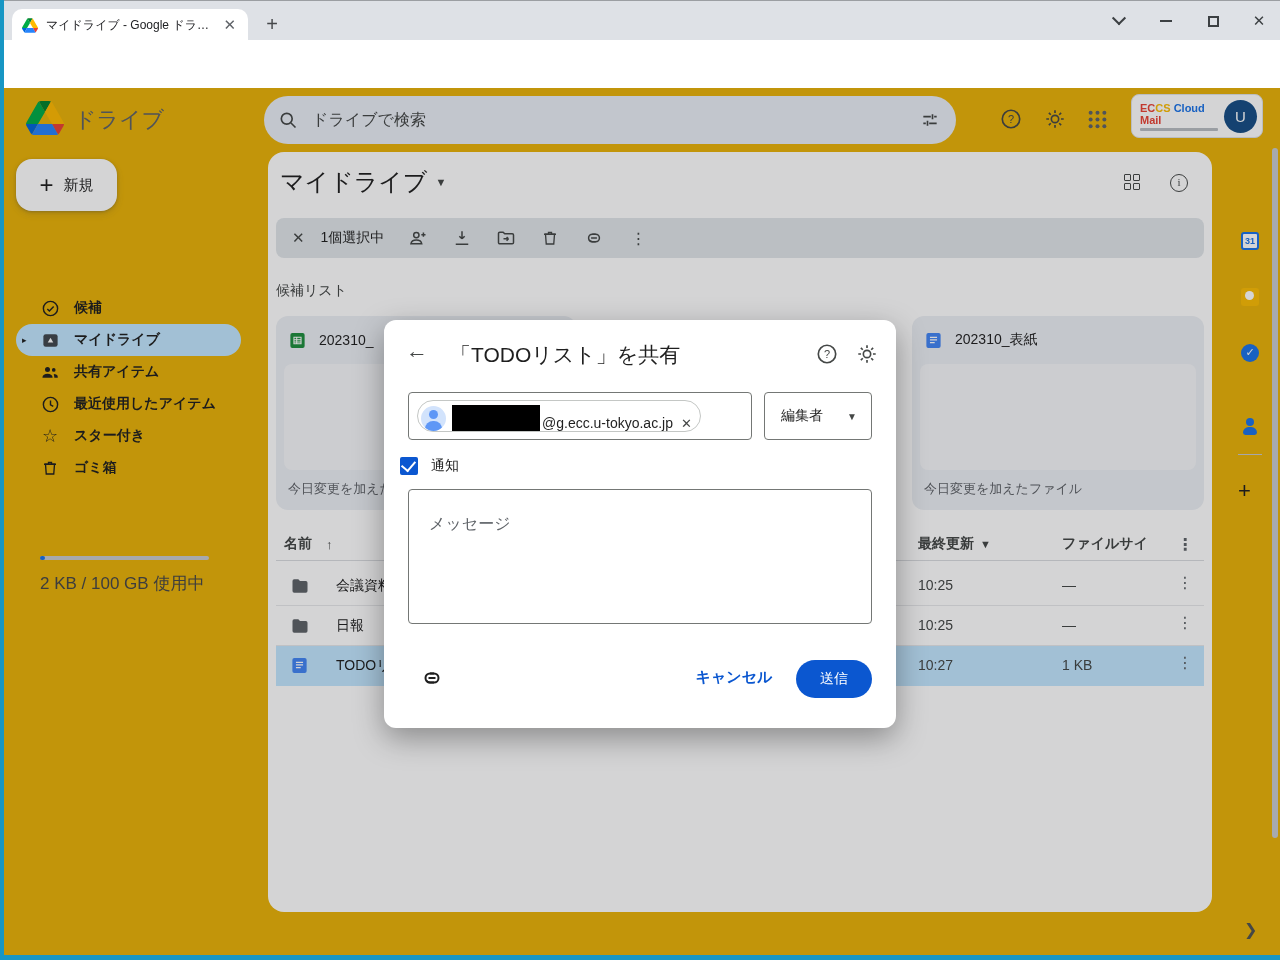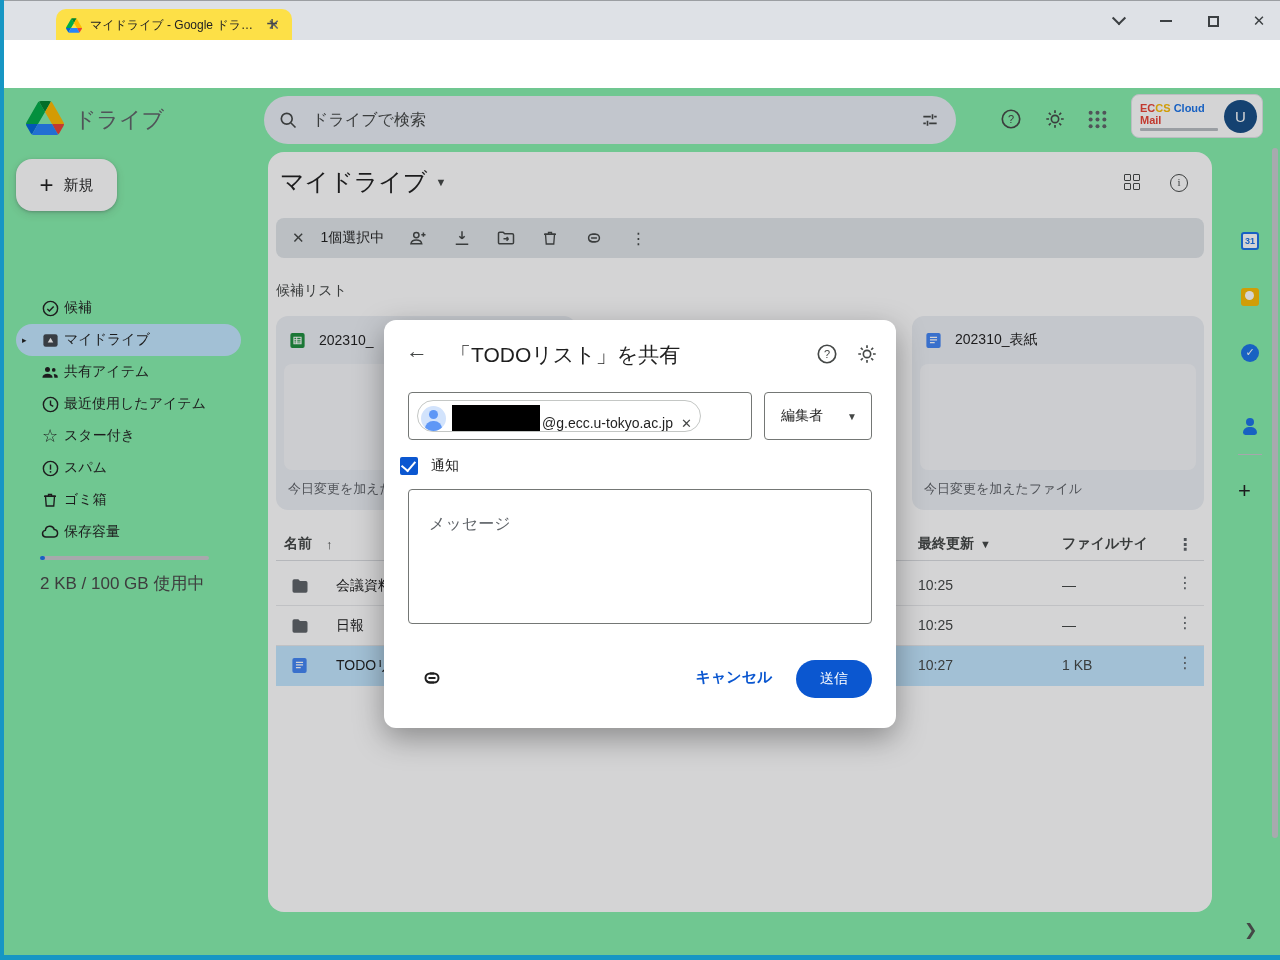--- a/index.html
+++ b/index.html
@@ -5,21 +5,21 @@
   * { margin:0; padding:0; box-sizing:border-box; }
   html,body { width:1280px; height:960px; overflow:hidden; }
   body { font-family:"Liberation Sans","DejaVu Sans",sans-serif; color:#1f1f1f; background:#dee1e6; position:relative; }
 
   
   .edge-left { position:absolute; left:0; top:0; width:4px; height:960px; background:#1796c4; z-index:90; }
   .edge-bottom { position:absolute; left:0; bottom:0; width:1280px; height:5px; background:#1796c4; z-index:90; }
 
   
   .tabstrip { position:absolute; left:0; top:0; width:1280px; height:40px; background:#dee1e6; border-top:1px solid #9b9ea2; }
-  .tab { position:absolute; left:12px; top:8px; width:236px; height:32px; background:#fde047; border-radius:10px 10px 0 0; display:flex; align-items:center; padding:0 8px 0 10px;margin-left:44px; }
+  .tab { position:absolute; left:12px; top:8px; width:236px; height:32px; background:#ffffff; border-radius:10px 10px 0 0; display:flex; align-items:center; padding:0 8px 0 10px; }
   .tab-title { flex:1; font-size:12px; color:#202124; white-space:nowrap; overflow:hidden; text-overflow:ellipsis; margin-left:8px; }
   .tab-close { font-size:11px; color:#5f6368; padding:2px 4px; }
   .newtab { position:absolute; left:258px; top:10px; font-size:20px; color:#45474a; width:28px; height:28px; text-align:center; line-height:26px; }
   .wctrl { position:absolute; top:0; height:40px; display:flex; align-items:center; justify-content:center; width:46px; color:#3c4043; }
   .wc-chevron { left:1096px; } .wc-min { left:1143px; } .wc-max { left:1190px; } .wc-close { left:1236px; }
   .chev-d { width:10px; height:10px; border-right:2px solid #3c4043; border-bottom:2px solid #3c4043; transform:rotate(45deg) translate(-2px,-2px); }
   .minbar { width:12px; height:2px; background:#3c4043; }
   .maxbox { width:11px; height:11px; border:2px solid #3c4043; }
   .xchar { font-size:15px; }
 
@@ -31,21 +31,21 @@
   .lock:before { content:""; position:absolute; left:1px; top:-5px; width:4px; height:5px; border:1.6px solid #5f6368; border-bottom:none; border-radius:3px 3px 0 0; }
   .url-text { font-size:14px; color:#202124; flex:1; }
   .pill-ic { width:26px; height:26px; margin-left:8px; display:flex; align-items:center; justify-content:center; color:#5f6368; }
   .sidepanel-ic { position:absolute; left:1183px; top:54px; width:19px; height:17px; background:#474747; border-radius:3px; }
   .sidepanel-ic:after { content:""; position:absolute; right:2px; top:2px; width:5px; height:13px; background:#fff; border-radius:1px; }
   .chrome-avatar { position:absolute; left:1212px; top:51px; width:27px; height:27px; border-radius:50%; background:#174e85; color:#fff; font-size:13px; display:flex; align-items:center; justify-content:center; }
   .kebab { font-size:16px; color:#5f6368; letter-spacing:0; }
   .chrome-kebab { position:absolute; left:1252px; top:52px; width:20px; text-align:center; line-height:26px; }
 
   
-  .page { position:absolute; left:0; top:88px; width:1280px; height:867px; background:#86efac; }
+  .page { position:absolute; left:0; top:88px; width:1280px; height:867px; background:#eab308; }
   .scrim { position:absolute; inset:0; background:rgba(15,18,22,0.18); z-index:10; }
 
   .drive-header { position:absolute; left:0; top:0; width:1280px; height:64px; }
   .dlogo { position:absolute; left:26px; top:13px; width:38px; height:34px; }
   .dname { position:absolute; left:74px; top:17px; font-size:22px; color:#5f6368; }
   .search { position:absolute; left:264px; top:8px; width:692px; height:48px; background:#e9eef6; border-radius:24px; display:flex; align-items:center; padding:0 16px 0 14px; }
   .search input { border:none; outline:none; background:transparent; font-size:16px; flex:1; margin-left:14px; font-family:inherit; color:#1f1f1f; }
   .search input::placeholder { color:#444746; opacity:1; }
   .hic { position:absolute; top:17px; width:28px; height:28px; display:flex; align-items:center; justify-content:center; }
   .eccs { position:absolute; left:1131px; top:6px; width:132px; height:44px; background:#fff; border-radius:8px; border:1px solid #e0e3e7; display:flex; align-items:center; padding:0 5px 0 8px; }
@@ -54,21 +54,21 @@
   .eccs-line1 .c1{color:#ea4335}.eccs-line1 .c2{color:#fbbc04}.eccs-line1 .c3{color:#1a73e8}.eccs-line1 .c4{color:#ea4335}
   .eccs-sub { height:3px; width:78px; background:#b9bdc2; margin-top:2px; border-radius:1px; }
   .eccs-avatar { width:33px; height:33px; border-radius:50%; background:#174e85; color:#fff; font-size:15px; display:flex; align-items:center; justify-content:center; }
 
   
   .sidebar { position:absolute; left:0; top:64px; width:256px; height:800px; }
   .new-btn { position:absolute; left:16px; top:7px; width:101px; height:52px; background:#fff; border-radius:16px; box-shadow:0 1px 3px rgba(60,64,67,.3),0 3px 8px rgba(60,64,67,.15); display:flex; align-items:center; justify-content:center; gap:10px; font-size:15px; }
   .plus24 { font-size:24px; font-weight:400; color:#1f1f1f; line-height:1; }
   .nav { position:absolute; left:16px; top:140px; width:225px; }
   .nav-item { height:32px; display:flex; align-items:center; border-radius:16px; padding-left:24px; position:relative; font-size:14px; color:#1f1f1f; }
-  .nav-item .lbl { margin-left:4px; white-space:nowrap; }
+  .nav-item .lbl { margin-left:14px; white-space:nowrap;font-weight:bold; }
   .nav-item.sel { background:#c2e7ff; }
   .nav-caret { position:absolute; left:6px; font-size:9px; color:#1f1f1f; }
   .nic { width:20px; height:20px; display:flex; align-items:center; justify-content:center; flex:0 0 20px; }
   .storage-bar { position:absolute; left:40px; top:404px; width:169px; height:4px; background:#c8cbce; border-radius:2px; }
   .storage-fill { width:5px; height:4px; background:#1a73e8; border-radius:2px; }
   .storage-text { position:absolute; left:40px; top:420px; font-size:17px; color:#474747; }
 
   
   .main { position:absolute; left:268px; top:64px; width:944px; height:760px; background:#fff; border-radius:16px; }
   .main-title { position:absolute; left:12px; top:14px; font-size:24px; color:#1f1f1f; display:flex; align-items:center; gap:8px; }
@@ -319,44 +319,26 @@
             </svg>
           </span>
         <span class="lbl">最近使用したアイテム</span>
       </div>
       <div class="nav-item">
         <span class="nic" style="font-size:18px;">☆</span>
         <span class="lbl">スター付き</span>
       </div>
       <div class="nav-item">
         <span class="nic">
-            <svg width="19" height="19" viewBox="0 0 24 24">
-              <circle cx="12" cy="12" r="9" fill="none" stroke="#1f1f1f" stroke-width="1.8"></circle>
-              <rect x="11.1" y="7" width="1.8" height="6.5" fill="#1f1f1f"></rect>
-              <circle cx="12" cy="16.2" r="1.2" fill="#1f1f1f"></circle>
-            </svg>
-          </span>
-        <span class="lbl">スパム</span>
-      </div>
-      <div class="nav-item">
-        <span class="nic">
             <svg width="18" height="18" viewBox="0 0 24 24" fill="none" stroke="#1f1f1f" stroke-width="1.8">
               <path d="M6 7h12l-1 13H7z"></path>
               <path d="M4 7h16M10 7V4.5h4V7"></path>
             </svg>
           </span>
         <span class="lbl">ゴミ箱</span>
-      </div>
-      <div class="nav-item">
-        <span class="nic">
-            <svg width="20" height="20" viewBox="0 0 24 24" fill="none" stroke="#1f1f1f" stroke-width="1.8">
-              <path d="M7 18a4 4 0 0 1-.6-7.95 5.5 5.5 0 0 1 10.7-1A4.5 4.5 0 0 1 17 18z"></path>
-            </svg>
-          </span>
-        <span class="lbl">保存容量</span>
       </div>
     </div>
 
     <div class="storage-bar">
         <div class="storage-fill"></div>
       </div>
     <div class="storage-text">2 KB / 100 GB 使用中</div>
   </div>
 
   <div class="main">

